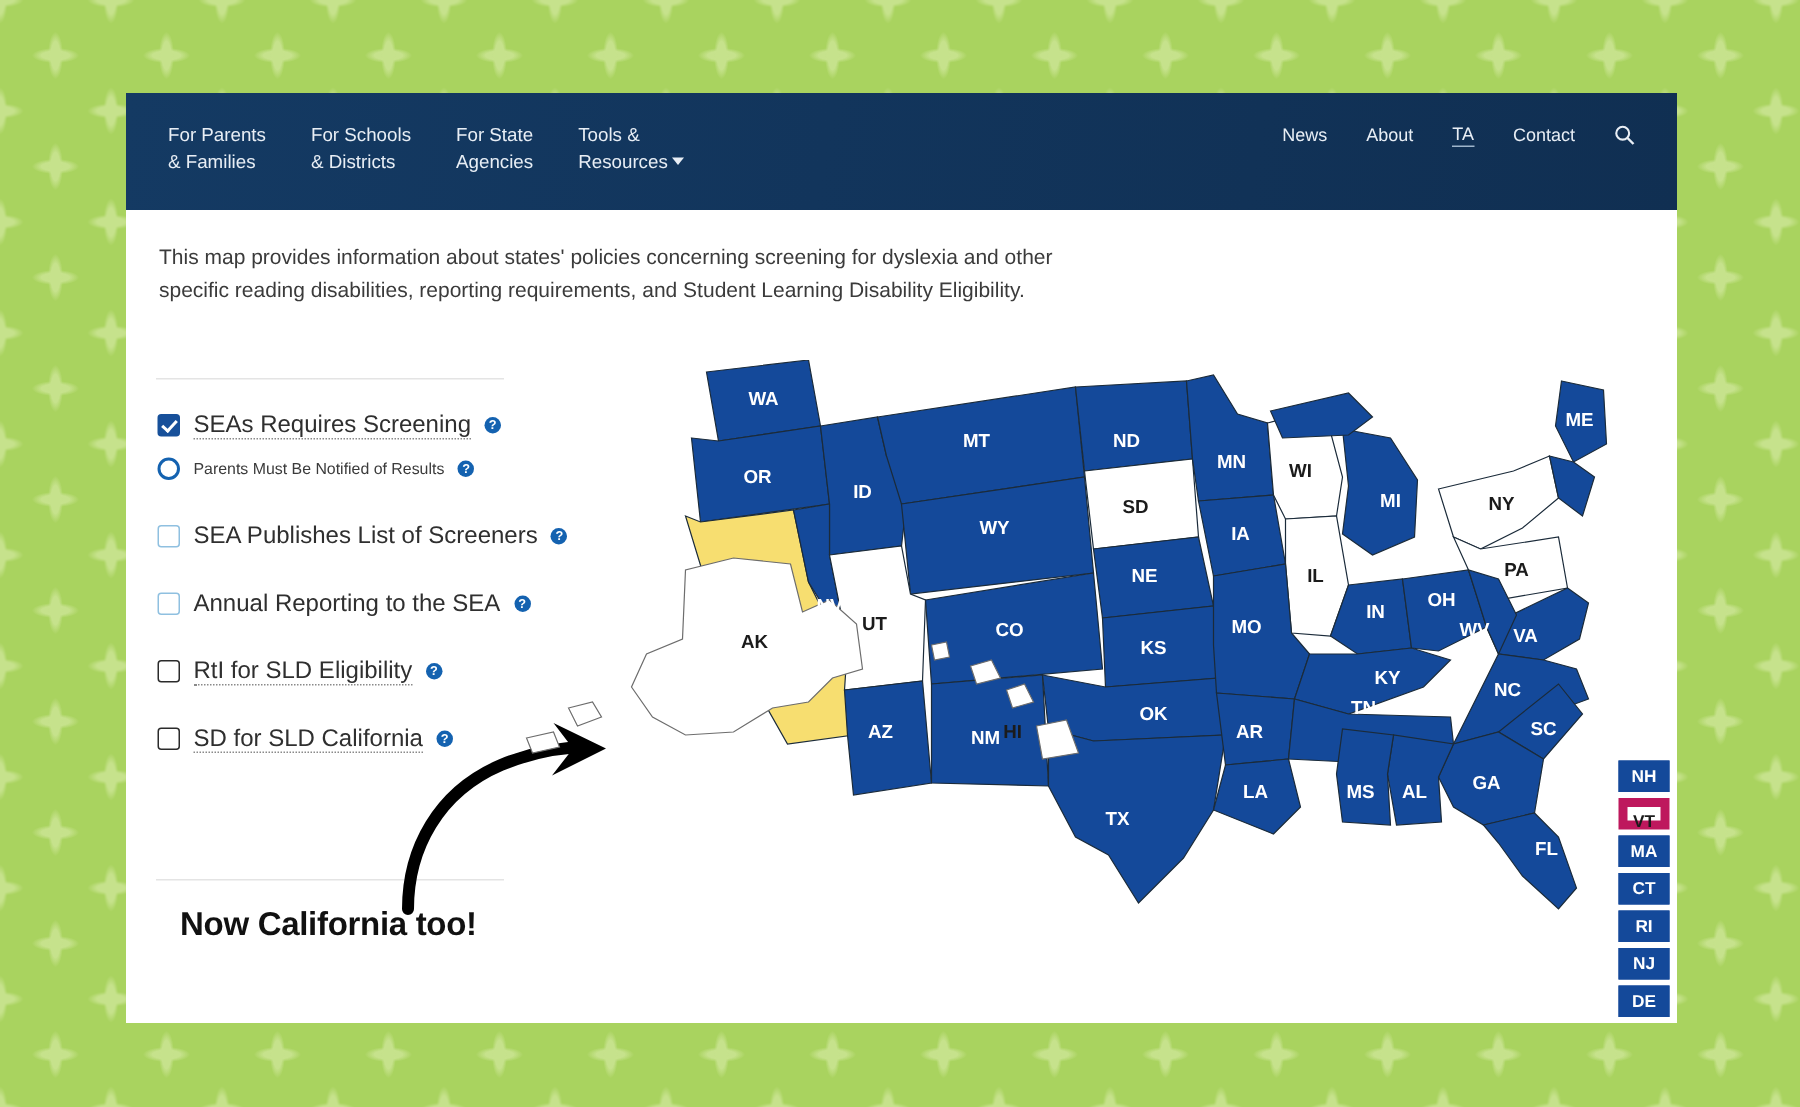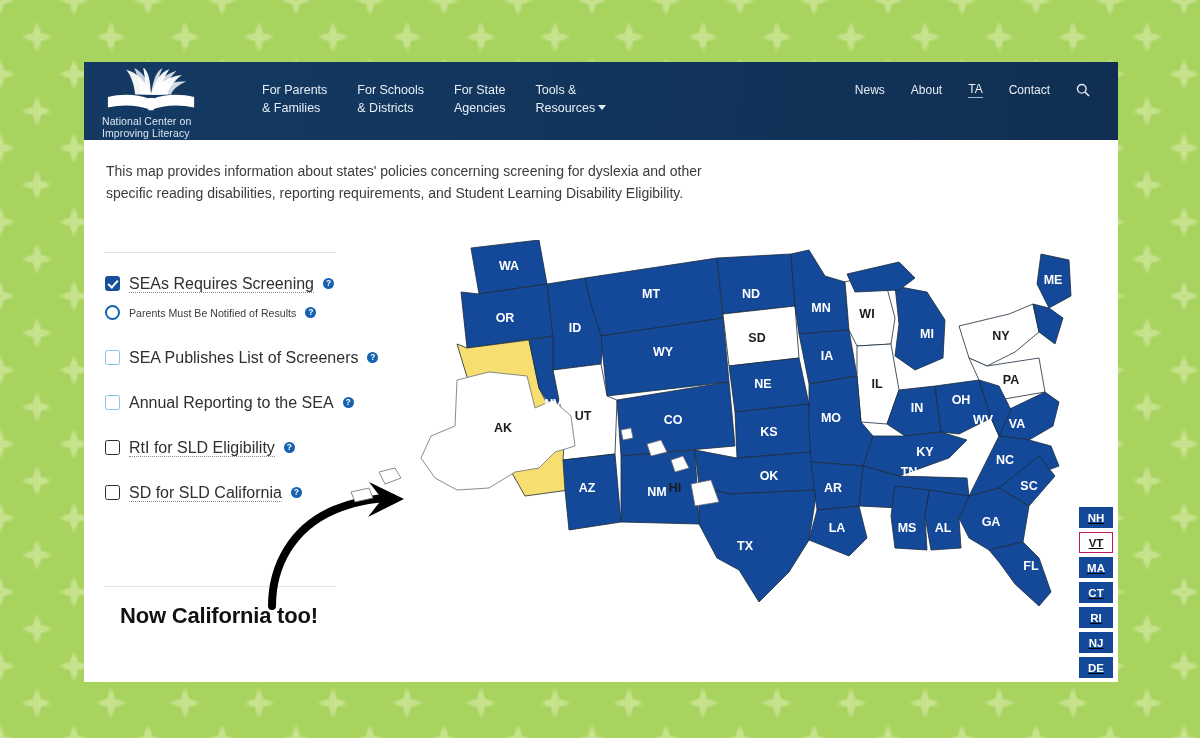--- a/index.html
+++ b/index.html
@@ -221,63 +221,43 @@
   .lbl  { font-family: "Liberation Sans", sans-serif; font-size: 12.5px; font-weight: bold; text-anchor: middle; }
   .lbl-w { fill: #ffffff; }
   .lbl-d { fill: #1b1b1b; }
 
   
   #box-col {
     position: absolute;
     left: 995px;
     top: 367px;
     width: 50px;
-    text-decoration: underline;
   }
   .sbox {
     width: 34px;
     height: 21px;
     margin-bottom: 4px;
     font-size: 11.5px;
     font-weight: bold;
     line-height: 21px;
     text-align: center;
     cursor: pointer;
   }
   .sbox.blue  { background: #14499a; color: #ffffff; border: 1px solid #14499a; }
-  .sbox.white { background: #ffffff; color: #1b1b1b; border: 1px solid #be185d; }
+  .sbox.white { background: #ffffff; color: #1b1b1b; border: 6px solid #be185d; }
 </style>
 </head>
 <body>
 
 <div id="bg-pattern"></div>
 
 <div id="card">
 
   <div id="navbar">
 
-    <div id="logo-block">
-      <svg id="logo-mark" viewBox="0 0 110 50">
-        <g fill="#ffffff">
-          <path d="M55 30 C48 14 40 6 27 2 C33 10 36 20 37 30 Z" opacity=".95"></path>
-          <path d="M55 30 C51 13 46 5 36 0 C40 9 42 20 43 30 Z" opacity=".75"></path>
-          <path d="M55 30 C54 12 52 4 46 -1 C48 9 49 20 49 30 Z" opacity=".95"></path>
-          <path d="M55 30 C58 12 61 4 68 0 C64 9 61 20 60 30 Z" opacity=".8"></path>
-          <path d="M55 30 C60 13 66 5 76 1 C70 10 66 20 65 30 Z" opacity=".95"></path>
-          <path d="M55 30 C63 14 71 7 84 3 C76 11 71 21 70 30 Z" opacity=".8"></path>
-          <path d="M55 30 C65 16 75 10 90 8 C81 15 75 23 74 30 Z" opacity=".95"></path>
-          <path d="M55 30 C67 19 79 15 95 15 C85 20 79 25 78 30 Z" opacity=".8"></path>
-        </g>
-        <path d="M6 33 C22 29 40 30 53 35 L53 47 C40 42 22 41 6 45 Z" fill="#ffffff"></path>
-        <path d="M104 33 C88 29 70 30 57 35 L57 47 C70 42 88 41 104 45 Z" fill="#ffffff"></path>
-        <rect x="52" y="34" width="6" height="14" fill="#ffffff"></rect>
-      </svg>
-      <div id="logo-text">National Center on
-Improving Literacy</div>
-    </div>
 
     <nav id="main-nav">
       <div class="nav-item"><span>For Parents
 &amp; Families</span></div>
       <div class="nav-item"><span>For Schools
 &amp; Districts</span></div>
       <div class="nav-item"><span>For State
 Agencies</span></div>
       <div class="nav-item"><span>Tools &amp;
 Resources</span><span class="caret"></span></div>

